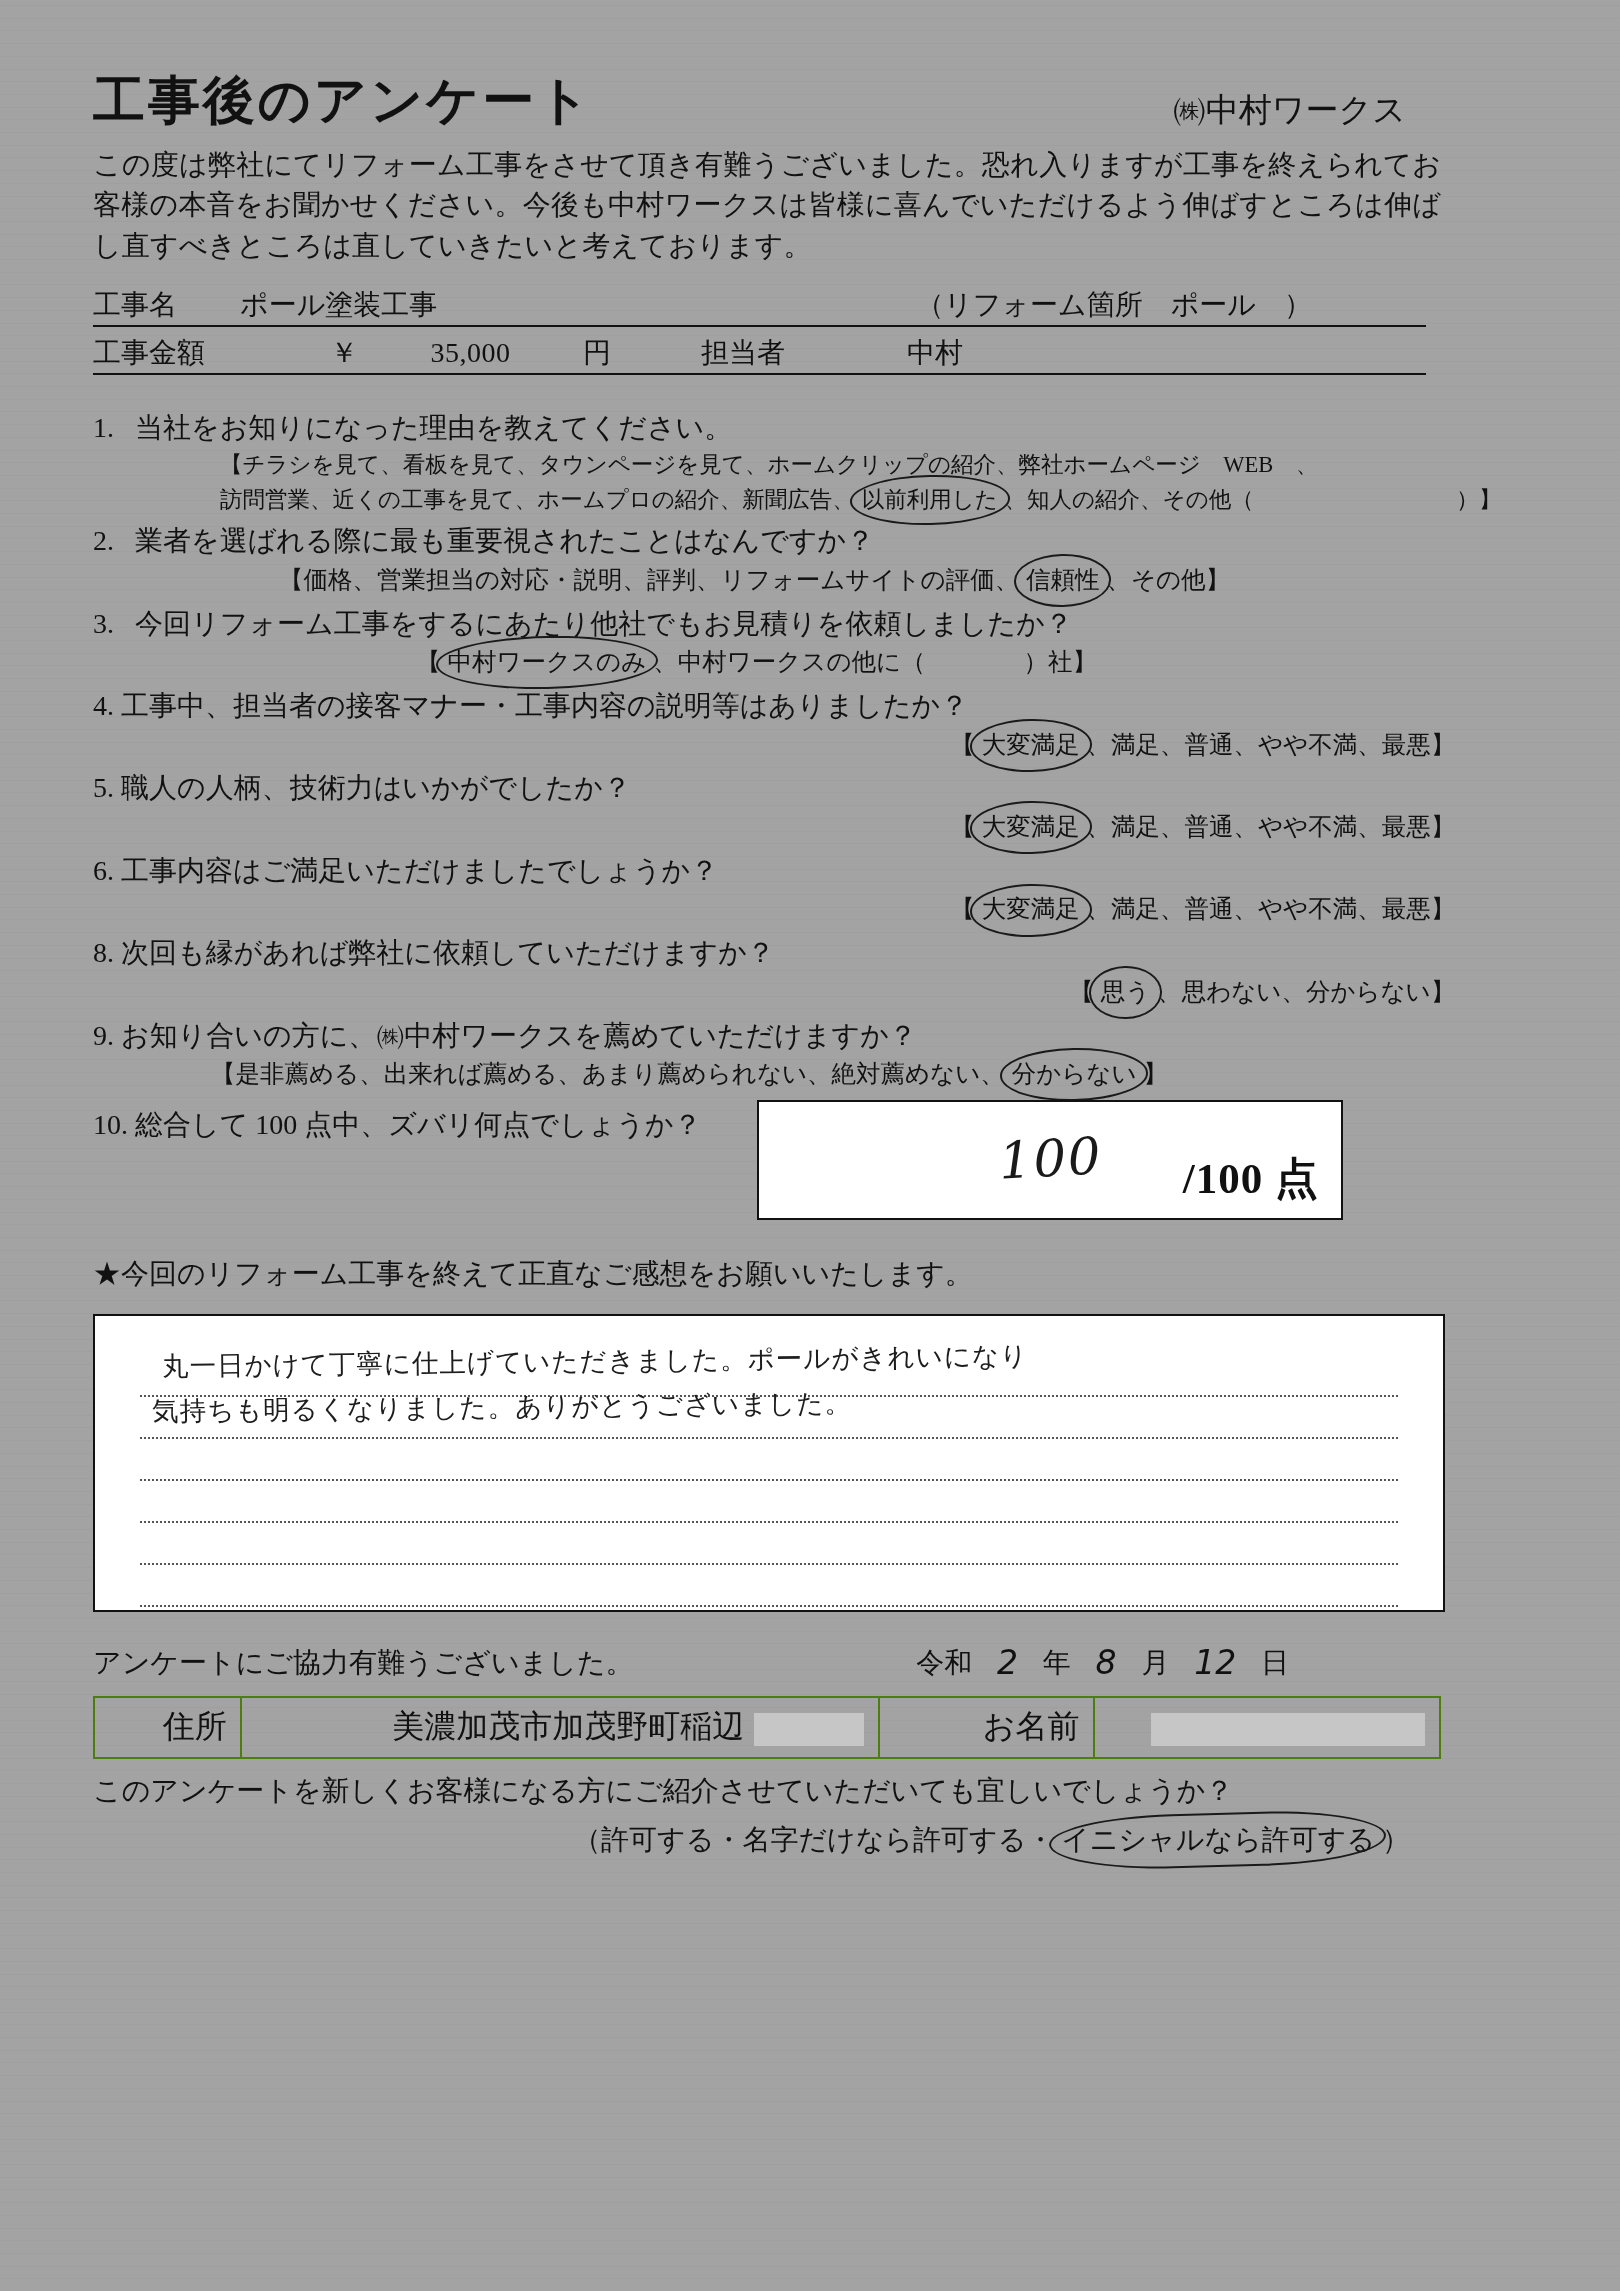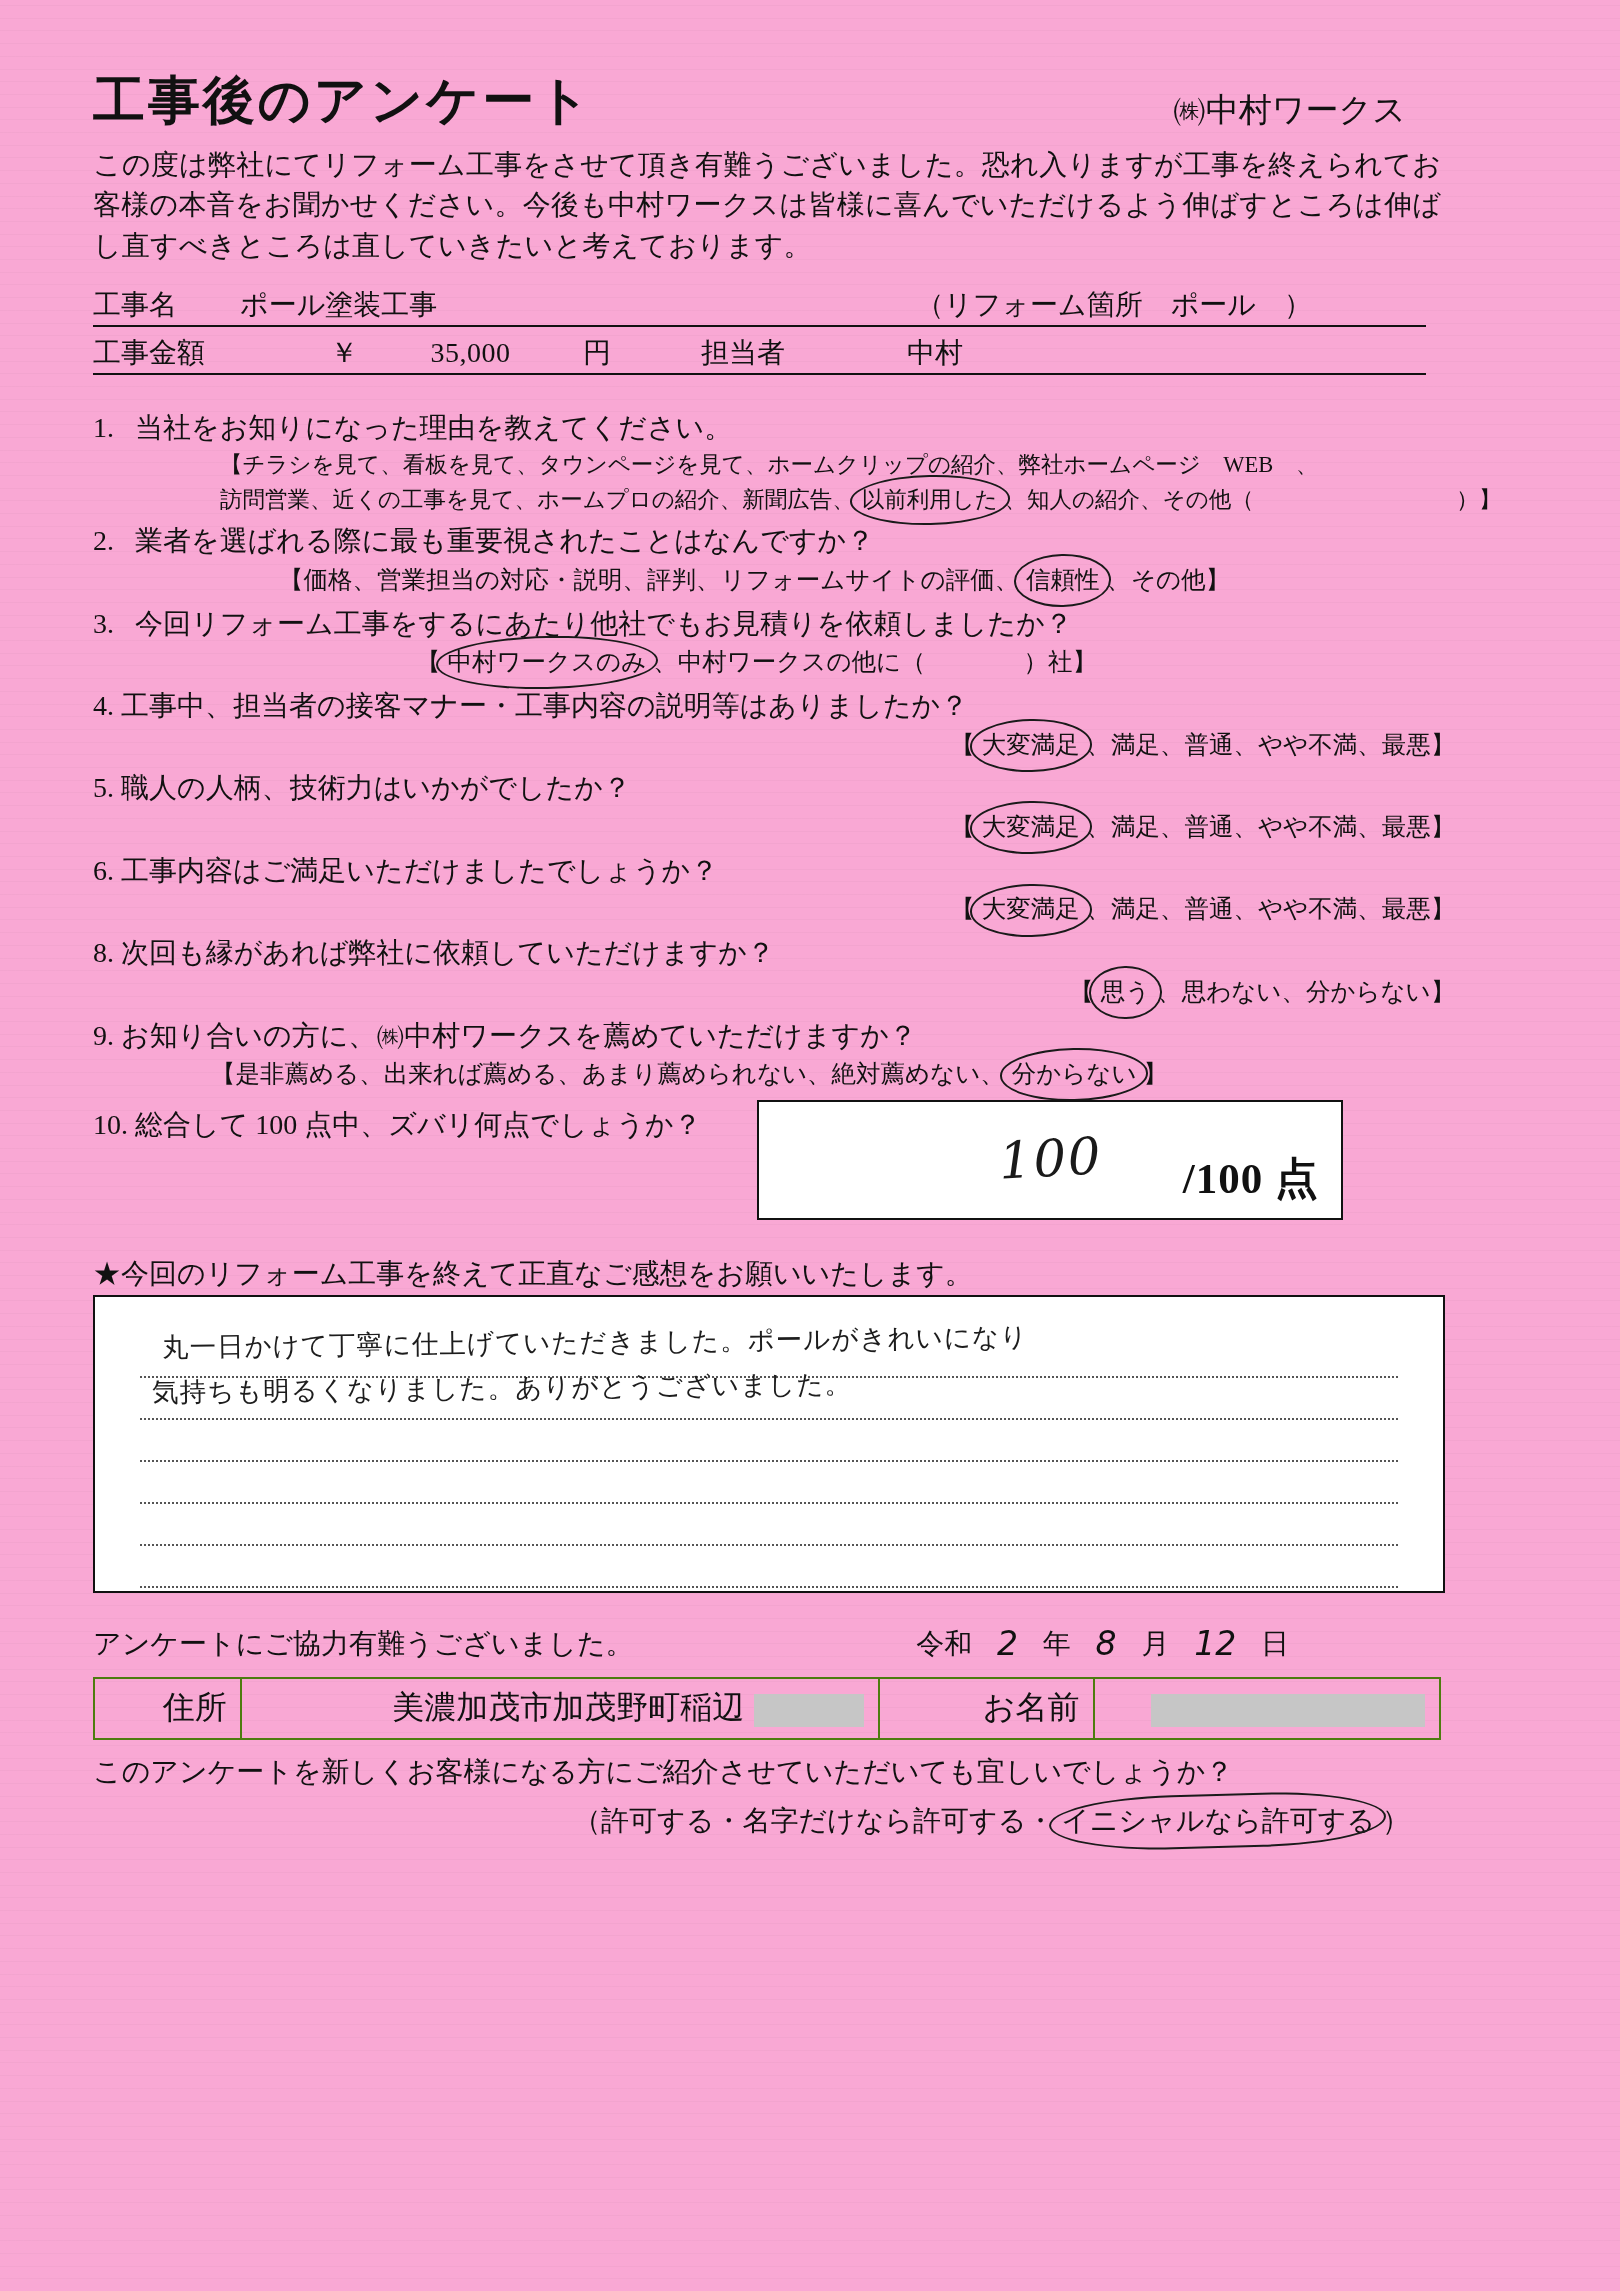--- a/index.html
+++ b/index.html
@@ -9,21 +9,21 @@
   }
   body {
     font-family: "Liberation Serif", "DejaVu Serif", serif;
     color: #111111;
   }
   #page {
     position: relative;
     width: 1620px;
     height: 2292px;
     margin: 0 auto;
-    background: #f9a8d4;
+    background: #a3a3a3;
     overflow: hidden;
   }
   .sheet {
     position: absolute;
     left: 0; top: 0;
     width: 1620px;
     height: 2292px;
     background:
       repeating-linear-gradient(0deg, rgba(0,0,0,0.022) 0px, rgba(0,0,0,0.022) 1px, rgba(0,0,0,0) 1px, rgba(0,0,0,0) 12.7px);
   }
@@ -164,21 +164,21 @@
     font-weight: 700;
     letter-spacing: 1px;
   }
 
   
   .comment-prompt {
     margin-top: 35px;
     font-size: 28px;
   }
   .comment-box {
-    margin-top: 2px;
+    margin-top: 21px;
     width: 1348px;
     height: 294px;
     border: 2.5px solid #111;
     position: relative;
     background: #fff;
   }
   .comment-lines {
     position: absolute;
     left: 45px;
     right: 45px;

